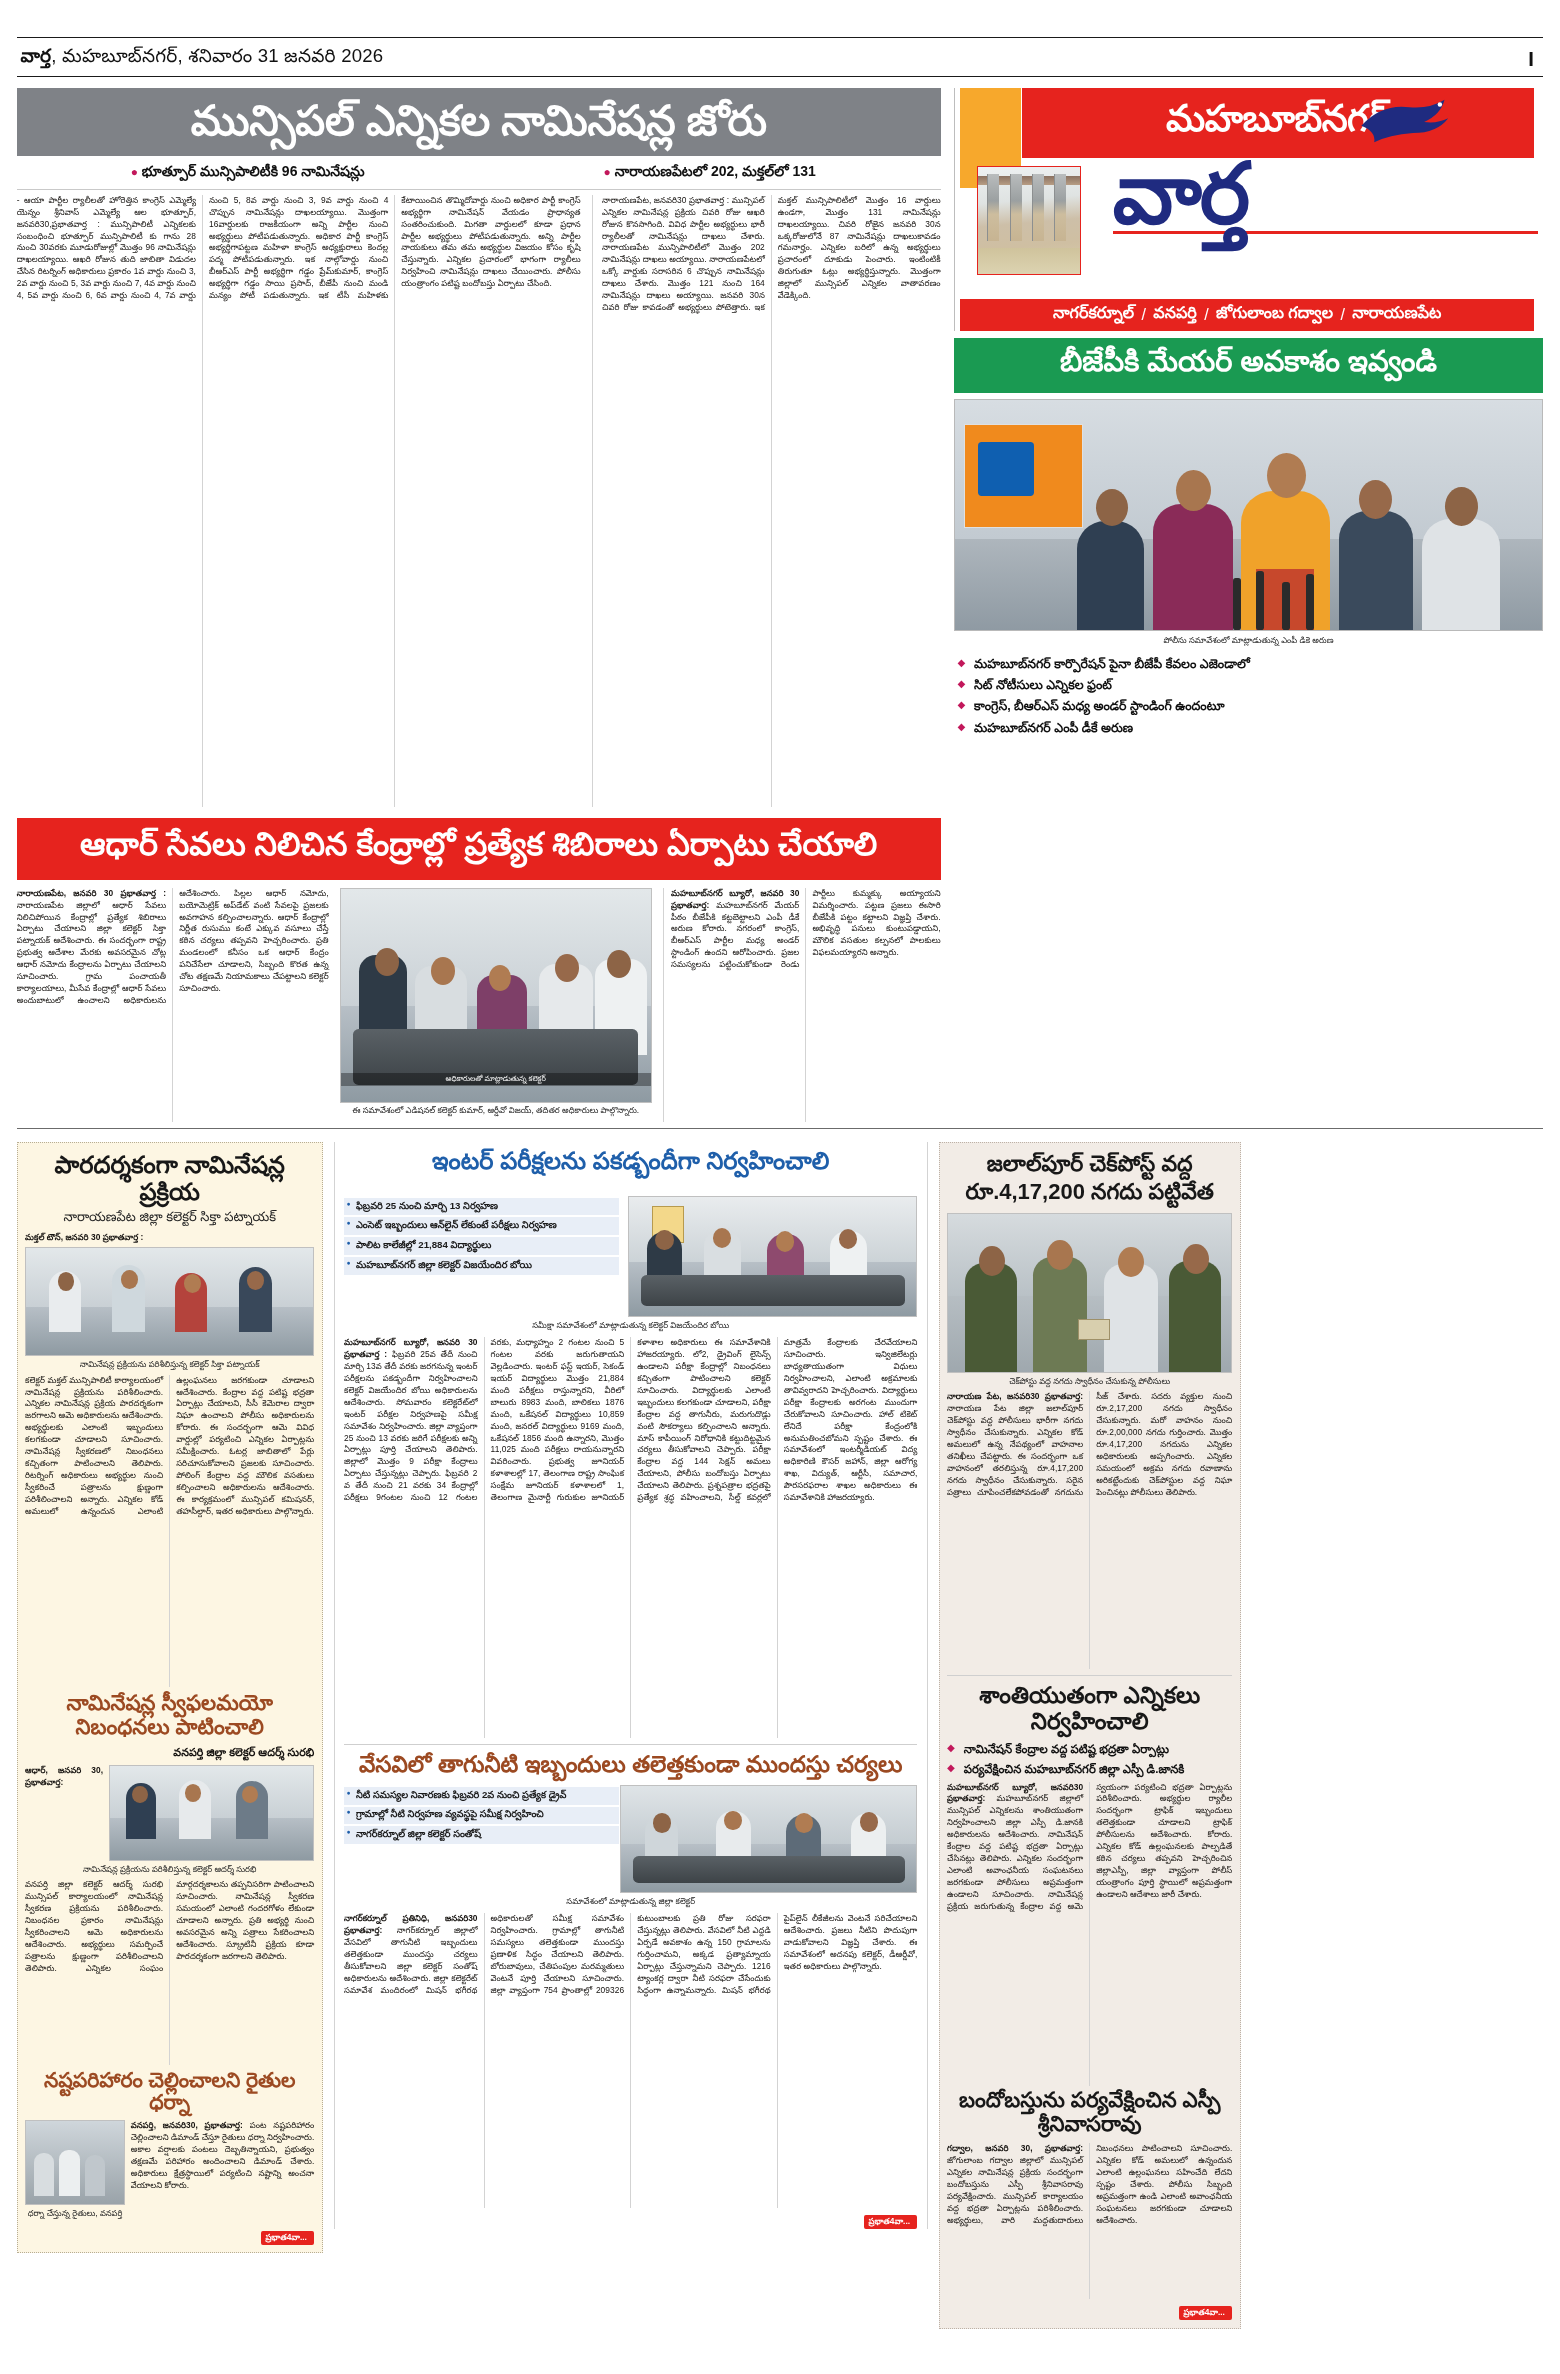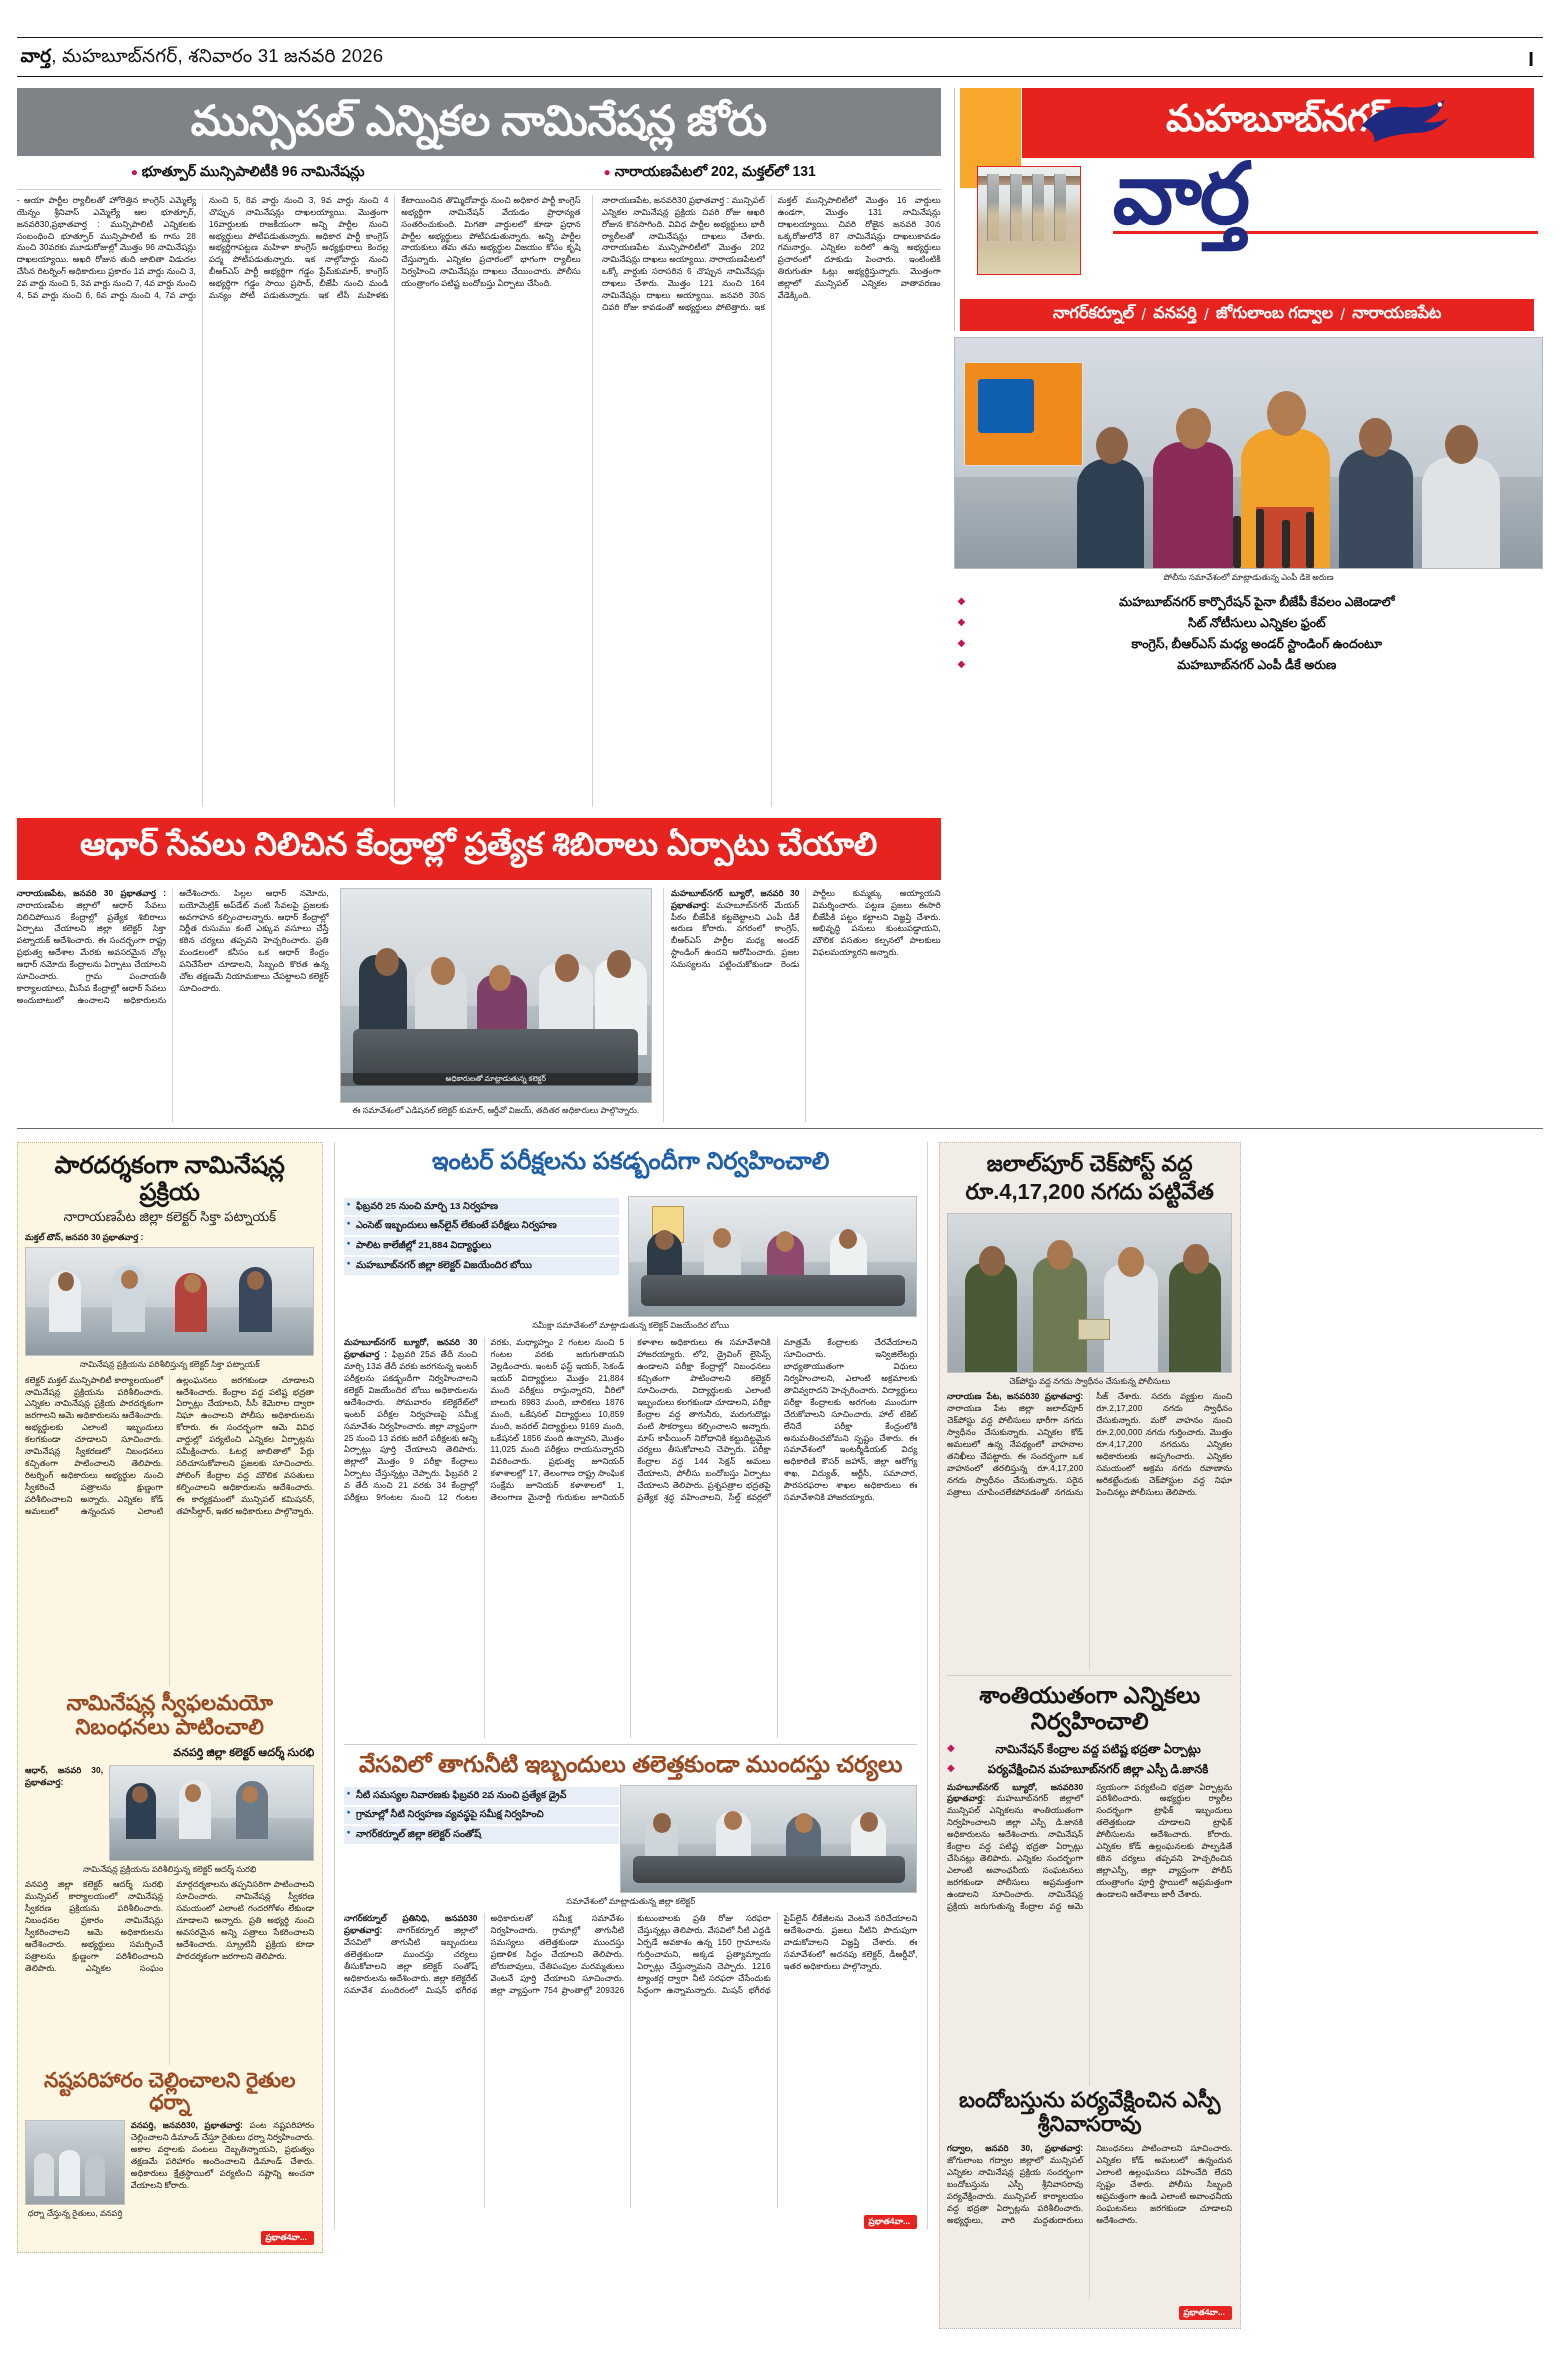--- a/index.html
+++ b/index.html
@@ -137,21 +137,21 @@
   .pc-photo .mic {
     position: absolute; width: 8.3px; background: #2b2b2b; border-radius: 2.8px;
   }
   .pc-caption {
     text-align: center; font-size: 8.3px; color: #222; padding: 3.7px 1.9px 1.9px 1.9px;
   }
 
   .bullet-list { padding: 5.6px 3.7px 1.9px 3.7px; }
   .bullet-list li {
     list-style: none; font-size: 12.5px; font-weight: bold; color: #111;
-    padding: 2.8px 0 2.8px 16.7px; position: relative; line-height: 1.25; text-align: center;
+    padding: 2.8px 0 2.8px 16.7px; position: relative; line-height: 1.25;
   }
   .bullet-list li:before {
     content: "◆"; position: absolute; left: 0; top: 2.8px; color: #c2185b; font-size: 10.2px;
   }
 
   
   .red-band {
     background: #e6231e; color: #fff; text-align: center;
     font-size: 32px; font-weight: bold; padding: 8.3px 5.6px 10.2px 5.6px;
     margin-top: 11px;
@@ -285,20 +285,21 @@
           <span>నాగర్‌కర్నూల్</span>
           <span class="sep">/</span>
           <span>వనపర్తి</span>
           <span class="sep">/</span>
           <span>జోగులాంబ గద్వాల</span>
           <span class="sep">/</span>
           <span>నారాయణపేట</span>
         </div>
       </div>
 
+      <div class="green-band">బీజేపీకి మేయర్ అవకాశం ఇవ్వండి</div>
 
       <div class="pc-photo">
         <div class="backdrop"></div>
         <div class="bjp-board"></div>
 
         <div class="person" style="left:122px; width:67px; height:109px; background:#2f3f52;"></div>
         <div class="head" style="left:141px; bottom:104px; width:32px; height:37px; background:#8d6446;"></div>
 
         <div class="person" style="left:198px; width:80px; height:126px; background:#8a2b58;"></div>
         <div class="head" style="left:221px; bottom:119px; width:35px; height:41px; background:#a8764f;"></div>

